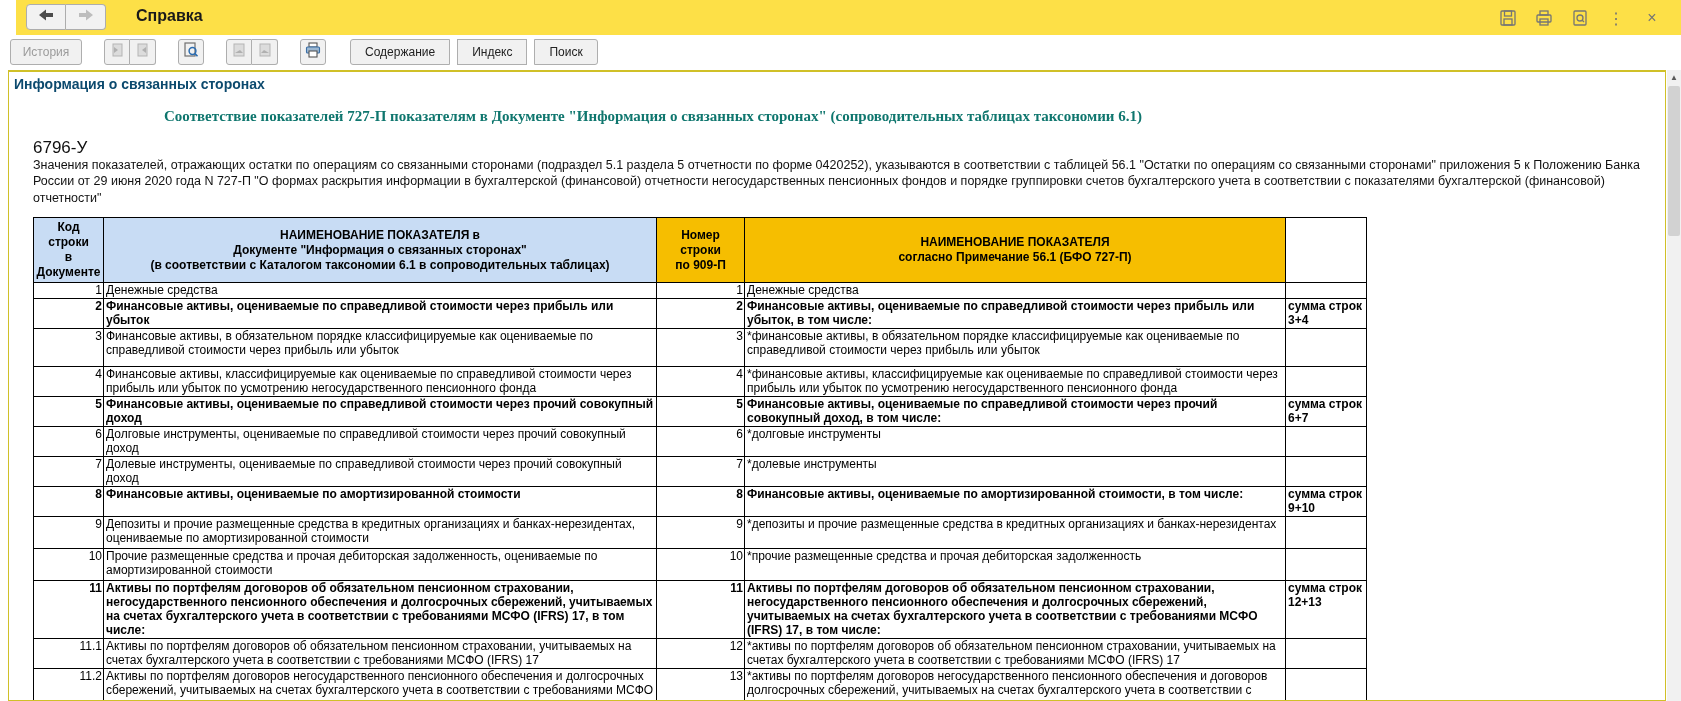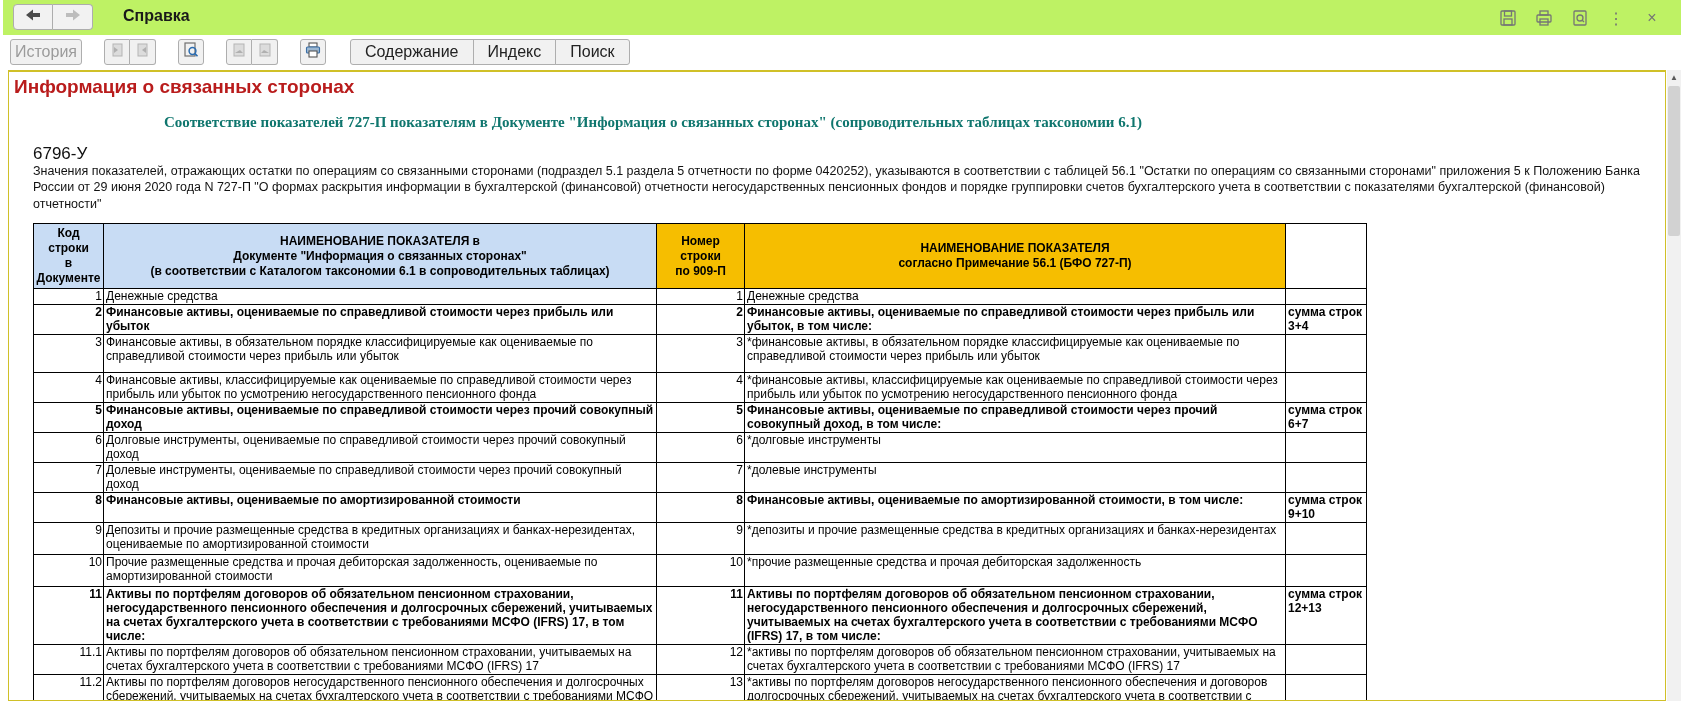--- a/index.html
+++ b/index.html
@@ -1,54 +1,54 @@
 <!DOCTYPE html>
 <html><head>
 <meta charset="utf-8">
 <style>
   * { margin:0; padding:0; box-sizing:border-box; }
   html,body { width:1681px; height:701px; overflow:hidden; background:#fff;
     font-family:"Liberation Sans", sans-serif; }
   .window { position:relative; width:1681px; height:701px; background:#fff; }
 
   
-  .titlebar { position:absolute; left:3px; top:0; right:0; height:35px; background:#bef264;text-decoration:underline; }
+  .titlebar { position:absolute; left:16px; top:0; right:0; height:35px; background:#fde047;text-decoration:underline; }
   .nav-group { position:absolute; left:10px; top:4px; display:flex; }
   .nav-btn { width:40px; height:26px; background:#f2f2f2; border:1px solid #adadad;
     display:flex; align-items:center; justify-content:center; cursor:pointer; }
   .nav-btn.back { border-radius:4px 0 0 4px; }
   .nav-btn.fwd  { border-radius:0 4px 4px 0; border-left:none; }
   .app-title { position:absolute; left:120px; top:7px; font-size:16px; font-weight:bold; color:#1a1a1a; }
   .win-controls { position:absolute; right:18px; top:8px; display:flex; align-items:center; gap:14px; }
   .win-ico { width:22px; height:20px; display:flex; align-items:center; justify-content:center;
     color:#757575; font-size:16px; cursor:pointer; }
 
   
   .toolbar { position:absolute; left:0; top:35px; right:0; height:33px; background:#fff;
     display:flex; align-items:center; }
   .tb-btn { height:26px; background:#f1f1f1; border:1px solid #aeaeae; border-radius:3px;
-    font-size:16px; color:#222; display:flex; align-items:center; justify-content:center;
+    font-size:12px; color:#222; display:flex; align-items:center; justify-content:center;
     cursor:pointer; font-family:"Liberation Sans", sans-serif; }
   .tb-btn.disabled { color:#9b9b9b; cursor:default; }
   .history { margin-left:10px; width:72px; }
   .pair { display:flex; margin-left:22px; }
   .pair .ico-btn:first-child { border-radius:3px 0 0 3px; }
   .pair .ico-btn:last-child  { border-radius:0 3px 3px 0; border-left:none; }
   .ico-btn { width:26px; height:26px; background:#f1f1f1; border:1px solid #aeaeae;
     display:flex; align-items:center; justify-content:center; cursor:pointer; }
   .single { margin-left:22px; border-radius:3px; }
-  .seg { display:flex; margin-left:24px; }
+  .seg { display:flex; margin-left:24px;gap:8px; }
   .seg .tb-btn { border-radius:0; padding:0 14px; margin-left:-1px; }
   .seg .tb-btn:first-child { border-radius:3px 0 0 3px; margin-left:0; }
   .seg .tb-btn:last-child  { border-radius:0 3px 3px 0; }
 
   
   .panel { position:absolute; left:8px; top:70px; width:1658px; height:631px;
     background:#fff; border:1px solid #d0c028; border-top:2px solid #d0c028; overflow:hidden; }
-  .doc-heading { margin:4px 0 12px 5px; font-size:19px; font-weight:bold; color:#b91c1c; }
+  .doc-heading { margin:4px 0 12px 5px; font-size:14px; font-weight:bold; color:#0c4a6e; }
   .doc-titleblock { width:1240px; margin:14px 0 0 24px; text-align:center;
     font-family:"Liberation Serif", serif; font-size:15px; font-weight:bold; color:#0f766e; line-height:21px; }
   .doc-number { margin:13px 0 0 24px; font-size:17px; color:#111; line-height:16px; }
   .doc-intro { margin:1px 0 0 24px; width:1610px; font-size:12.5px; color:#111; line-height:16.4px; }
 
   
   table { border-collapse:collapse; table-layout:fixed; width:1333px; margin:11px 0 0 24px; }
   col.c1{width:70px} col.c2{width:553px} col.c3{width:88px} col.c4{width:541px} col.c5{width:81px}
   th, td { border:1px solid #000; vertical-align:top; font-size:12px; line-height:14px; color:#000; }
   thead th { font-weight:bold; text-align:center; white-space:pre-line; padding:2px 2px;

